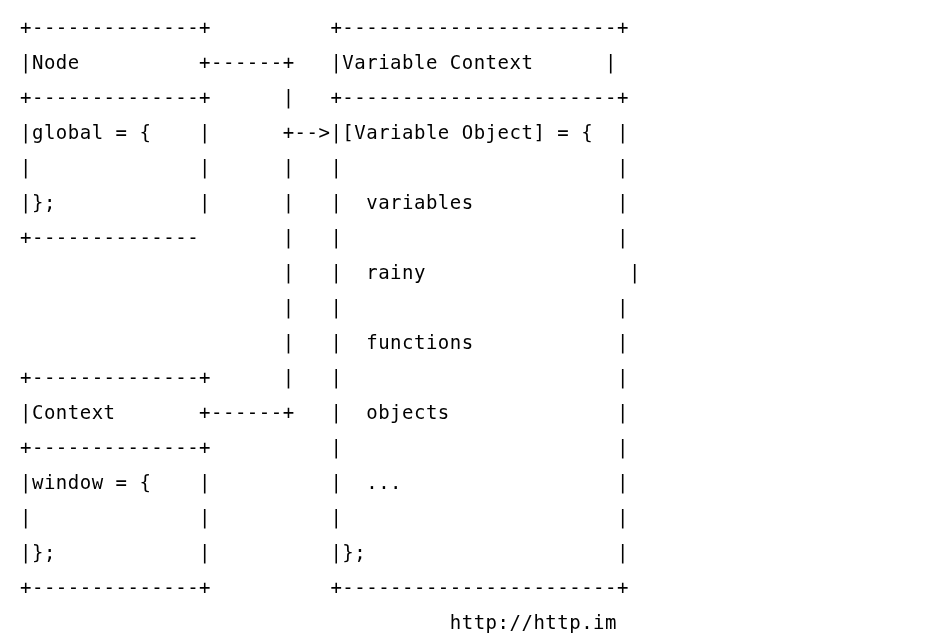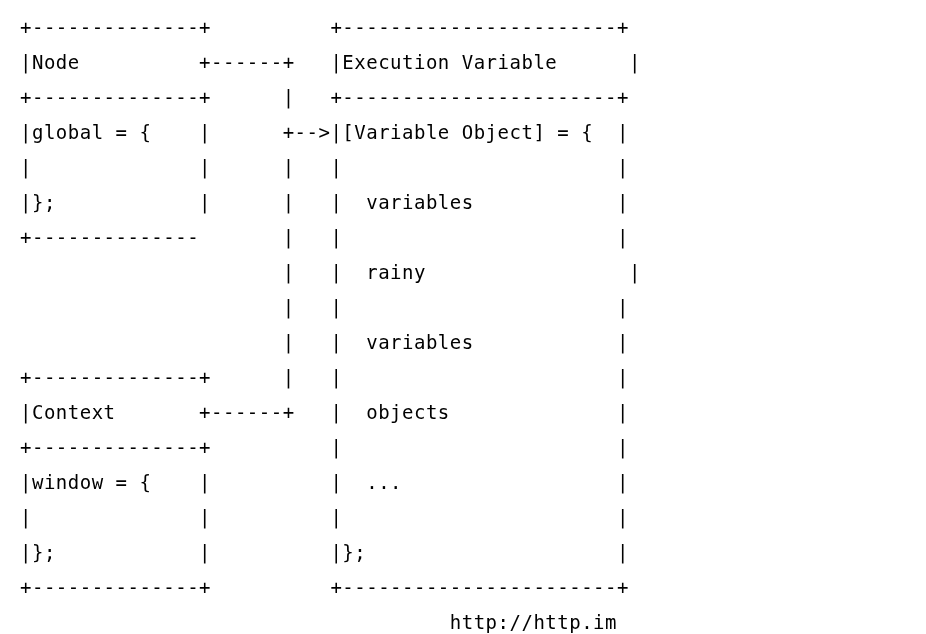--- a/index.html
+++ b/index.html
@@ -15,29 +15,29 @@
   pre {
     margin: 0;
     padding: 10px 20px;
     white-space: pre;
   }
 </style>
 </head>
 <body>
 
 <pre><span>+--------------+          +-----------------------+</span>
-<span>|Node          +------+   |Execution Variable      |</span>
+<span>|Node          +------+   |Variable Context      |</span>
 <span>+--------------+      |   +-----------------------+</span>
 <span>|global = {    |      +--&gt;|[Variable Object] = {  |</span>
 <span>|              |      |   |                       |</span>
 <span>|};            |      |   |  variables            |</span>
 <span>+--------------       |   |                       |</span>
 <span>                      |   |  rainy                 |</span>
 <span>                      |   |                       |</span>
-<span>                      |   |  variables            |</span>
+<span>                      |   |  functions            |</span>
 <span>+--------------+      |   |                       |</span>
 <span>|Context       +------+   |  objects              |</span>
 <span>+--------------+          |                       |</span>
 <span>|window = {    |          |  ...                  |</span>
 <span>|              |          |                       |</span>
 <span>|};            |          |};                     |</span>
 <span>+--------------+          +-----------------------+</span>
 <span>                                    http://http.im</span></pre>
 
 </body></html>

